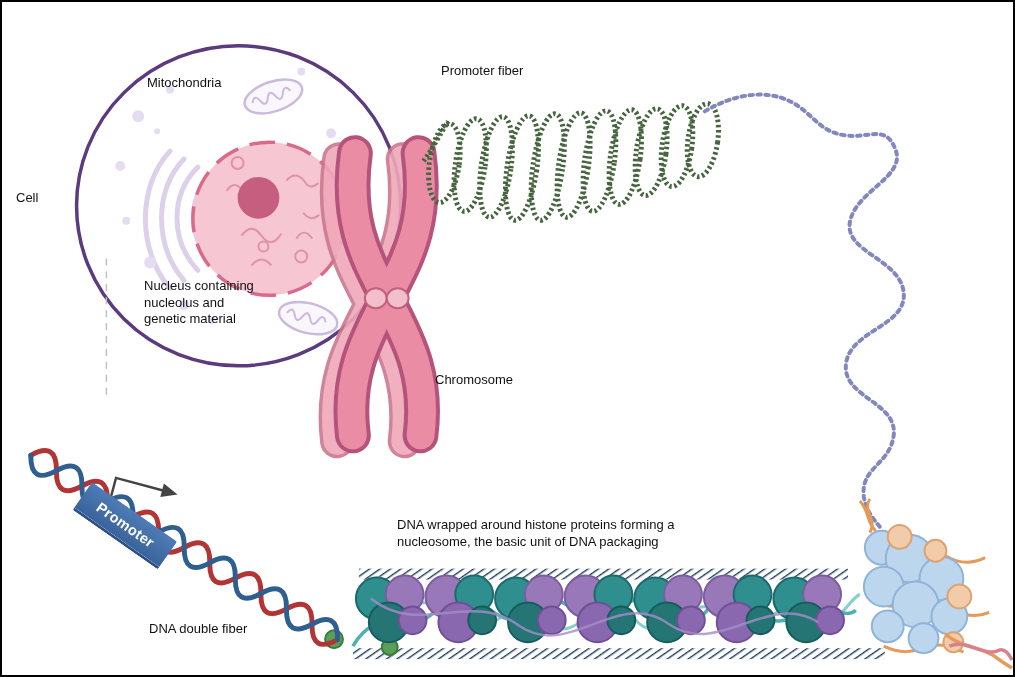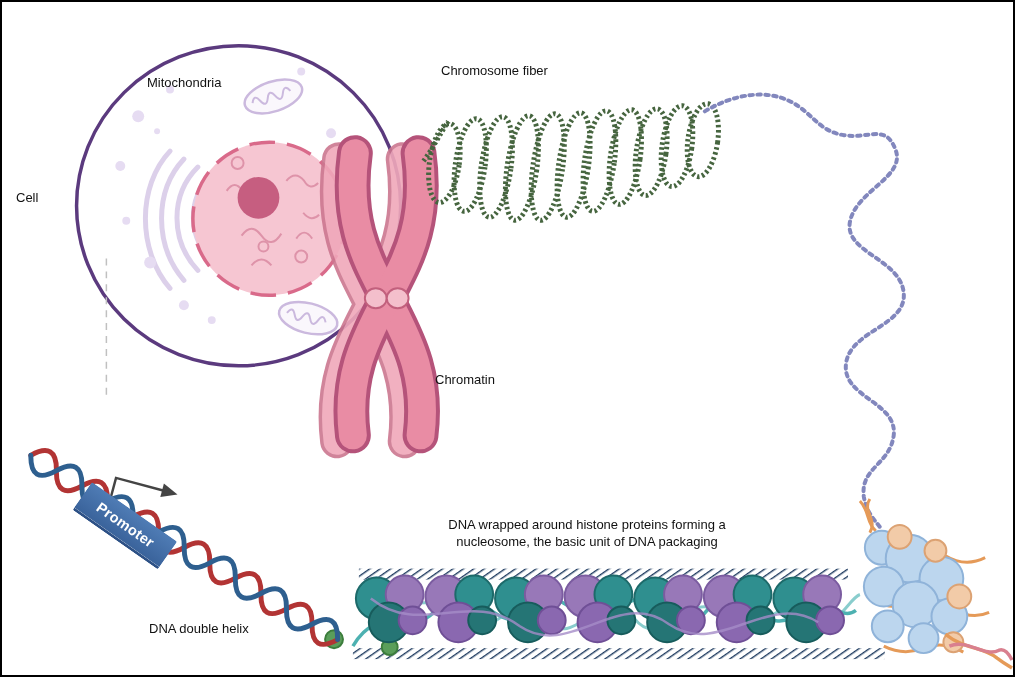--- a/index.html
+++ b/index.html
@@ -6,21 +6,21 @@
   .canvas{
     position:relative;width:1015px;height:677px;box-sizing:border-box;
     background:#ffffff;border:2px solid #000;overflow:hidden;
     font-family:"Liberation Sans",sans-serif;
   }
   .art{position:absolute;inset:0;width:100%;height:100%;}
   .label{
     position:absolute;font-size:13px;color:#111;line-height:1.28;
     white-space:pre-line;
   }
-  .label--center{text-align:center;}
+  .label--center{text-align:left;}
   .promoter-banner{
     position:absolute;left:90px;top:480px;width:104px;height:31px;
     background:linear-gradient(#4f7cb5,#3a639b);
     border-bottom:3px solid #2d5186;border-radius:2px;
     display:flex;align-items:center;justify-content:center;
     color:#fff;font-size:14.5px;font-weight:bold;letter-spacing:.3px;
     transform:rotate(35deg);transform-origin:left top;
   }
 </style>
 </head>
@@ -221,23 +221,26 @@
     </g>
 
     <g transform="rotate(15 108 500)">
       <path d="M108,502 L108,478 L158,478" fill="none" stroke="#444" stroke-width="2.5"></path>
       <polygon points="156,471 172,478 156,485" fill="#444"></polygon>
     </g>
   </svg>
 
   <div class="label" style="left:14px;top:188px">Cell</div>
   <div class="label" style="left:145px;top:73px">Mitochondria</div>
-  <div class="label" style="left:439px;top:61px">Chromosome fiber</div>
-  <div class="label" style="left:433px;top:370px">Chromatin</div>
+  <div class="label" style="left:439px;top:61px">Promoter fiber</div>
+  <div class="label" style="left:142px;top:276px;width:140px">Nucleus containing
+nucleolus and
+genetic material</div>
+  <div class="label" style="left:433px;top:370px">Chromosome</div>
   <div class="label label--center" style="left:395px;top:515px;width:380px">DNA wrapped around histone proteins forming a
 nucleosome, the basic unit of DNA packaging</div>
-  <div class="label" style="left:147px;top:619px">DNA double helix</div>
+  <div class="label" style="left:147px;top:619px">DNA double fiber</div>
 
   <div class="promoter-banner">
     <span>Promoter</span>
   </div>
 
 </div>
 
 </body></html>

